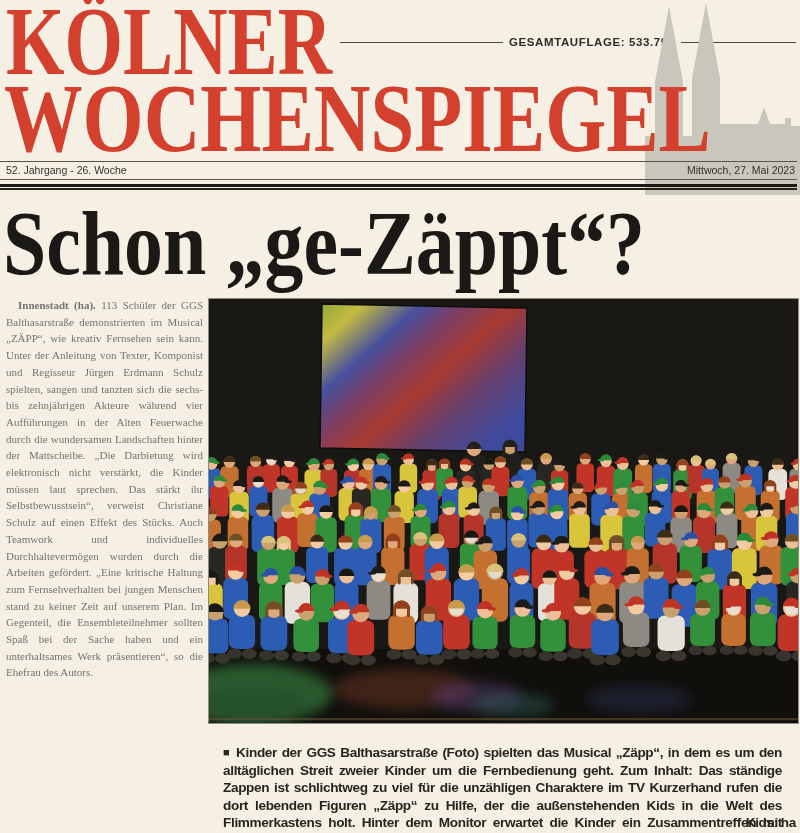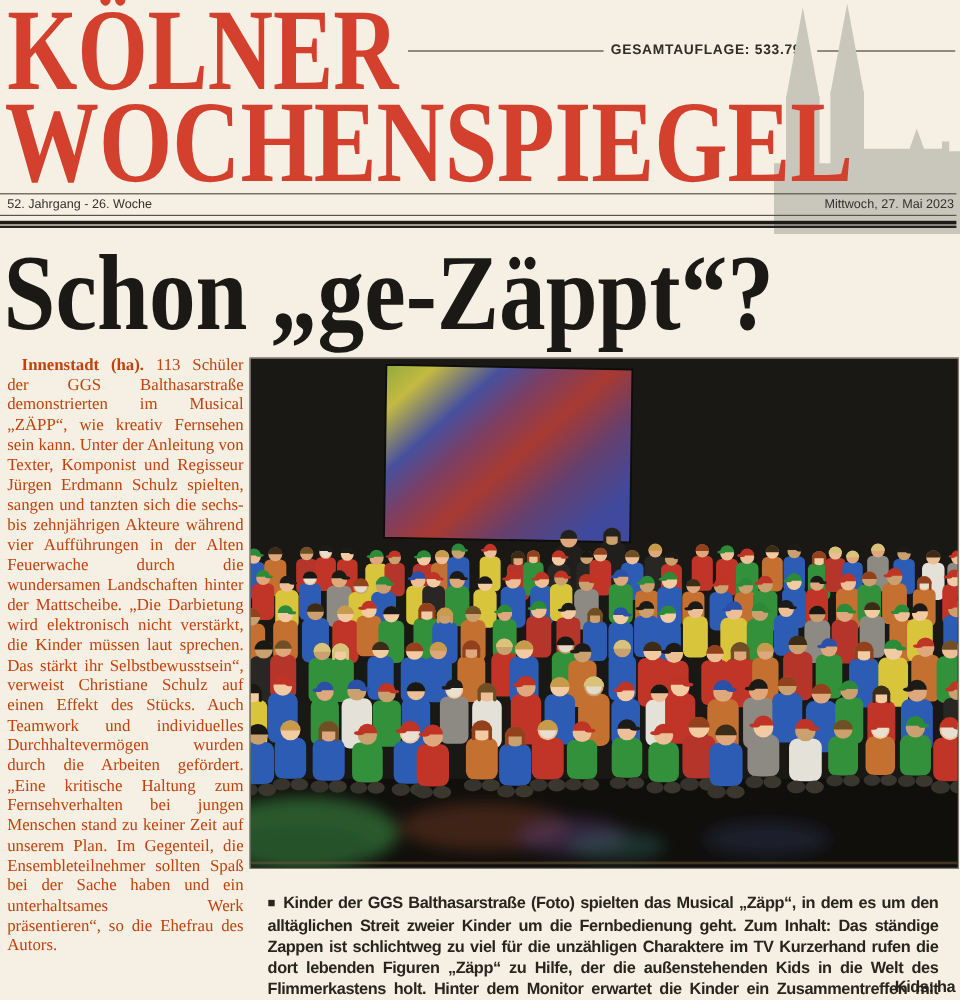--- a/index.html
+++ b/index.html
@@ -31,21 +31,21 @@
     position:absolute;left:0;top:164px;width:797px;z-index:3;
     font-family:"Liberation Sans", sans-serif;font-size:10.5px;color:#33312b;
   }
   .dateline .left{position:absolute;left:6px;top:0;}
   .dateline .right{position:absolute;right:2px;top:0;}
   
   .headline-svg{position:absolute;left:0;top:202px;z-index:4;overflow:visible;}
   
   .article-col{
     position:absolute;left:6px;top:297px;width:197px;height:536px;overflow:hidden;
-    font-size:14px;line-height:16.7px;color:#c2410c;
+    font-size:11px;line-height:16.7px;color:#737373;
     text-align:justify;hyphens:auto;-webkit-hyphens:auto;
   }
   .article-col p{margin:0;text-indent:12px;}
   .article-col .lead{font-weight:bold;text-indent:0;}
   
   .photo{
     position:absolute;left:208px;top:298px;width:589px;height:424px;
     margin:0;padding:0;border:1px solid #8e8b80;box-sizing:content-box;
     background:#191814;
   }

